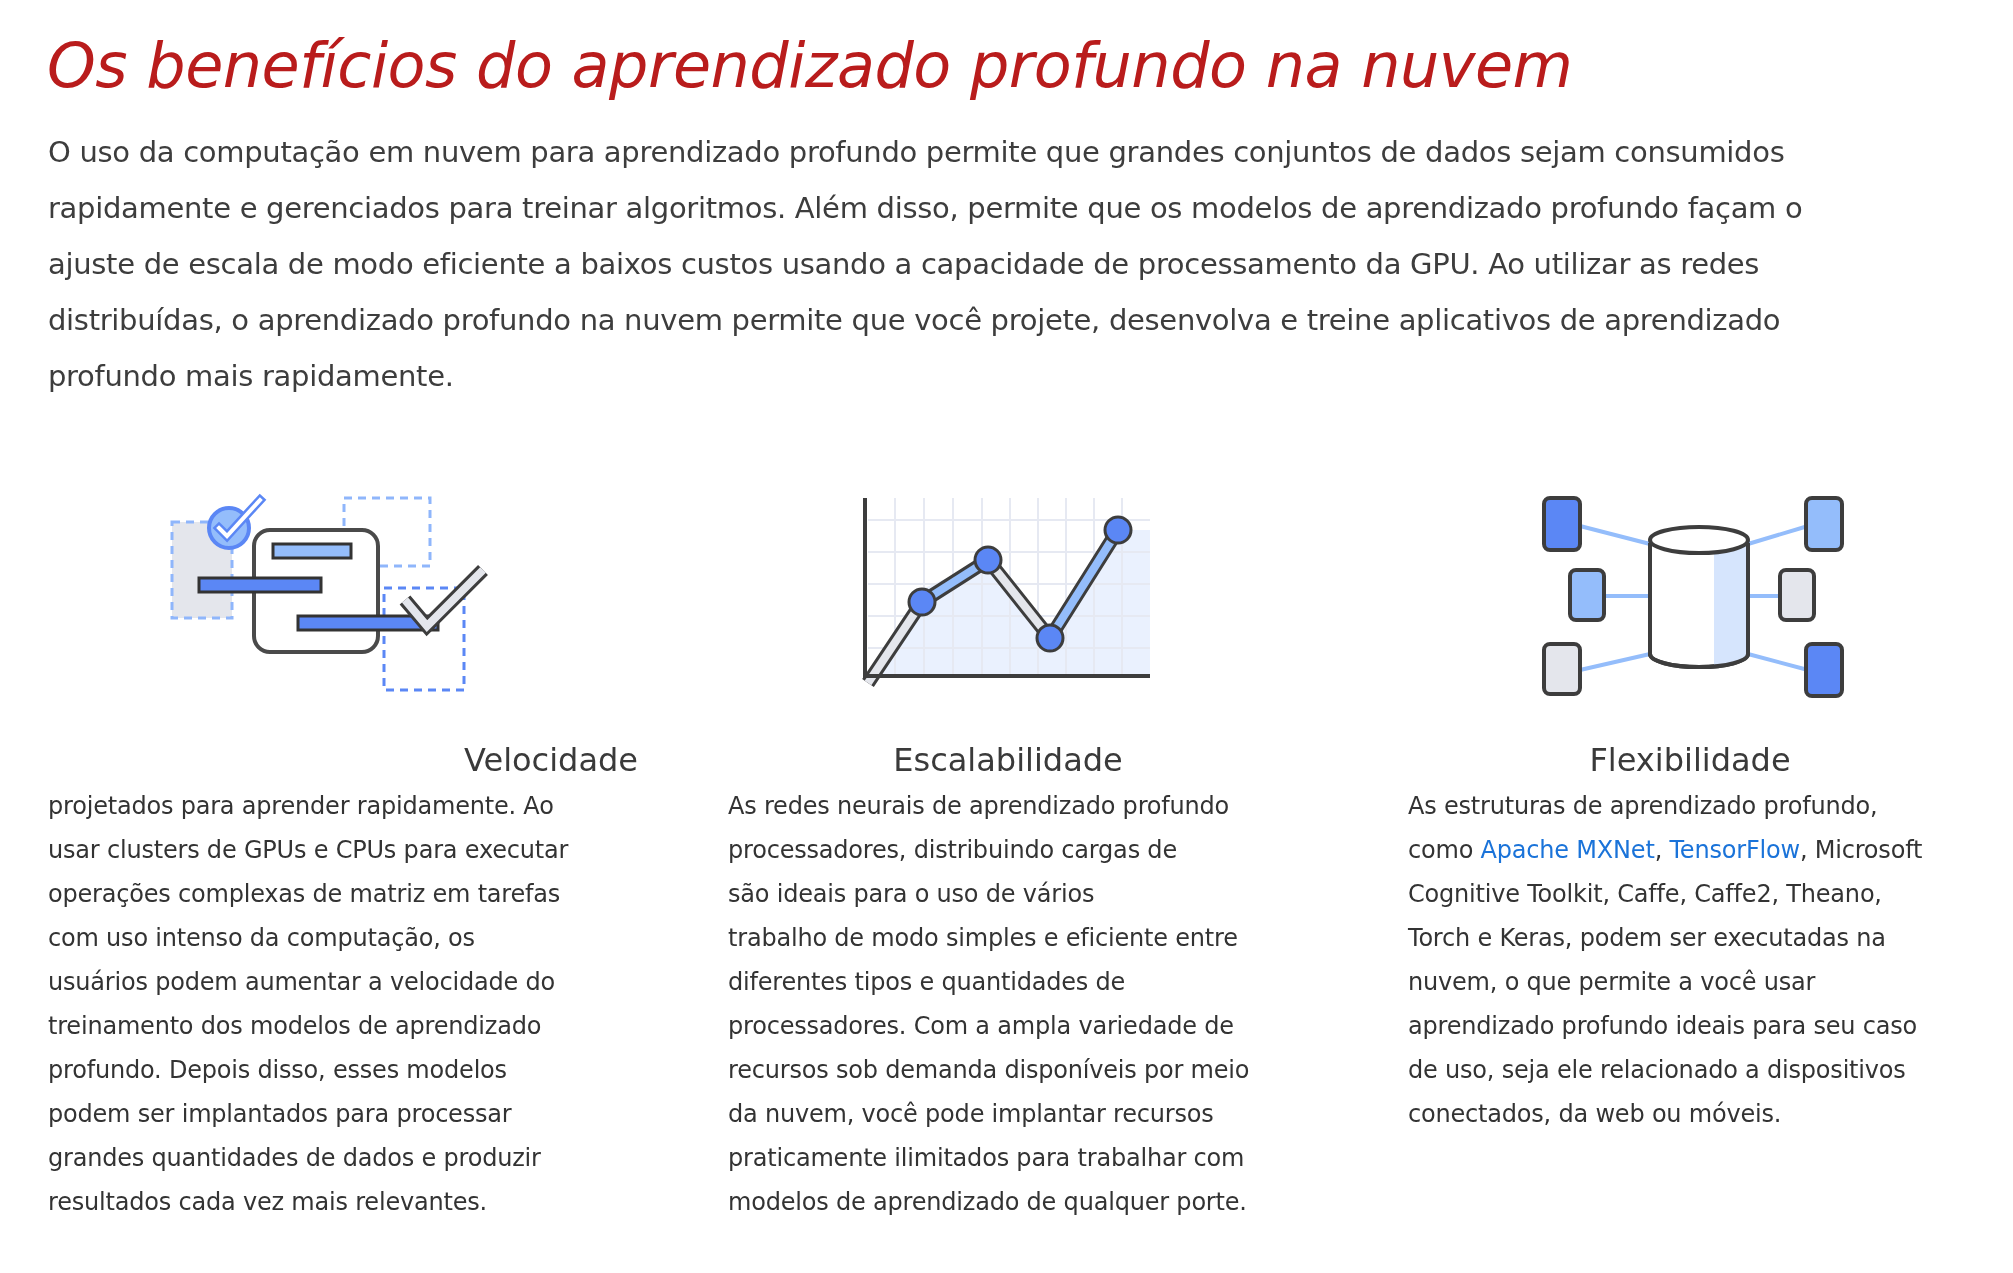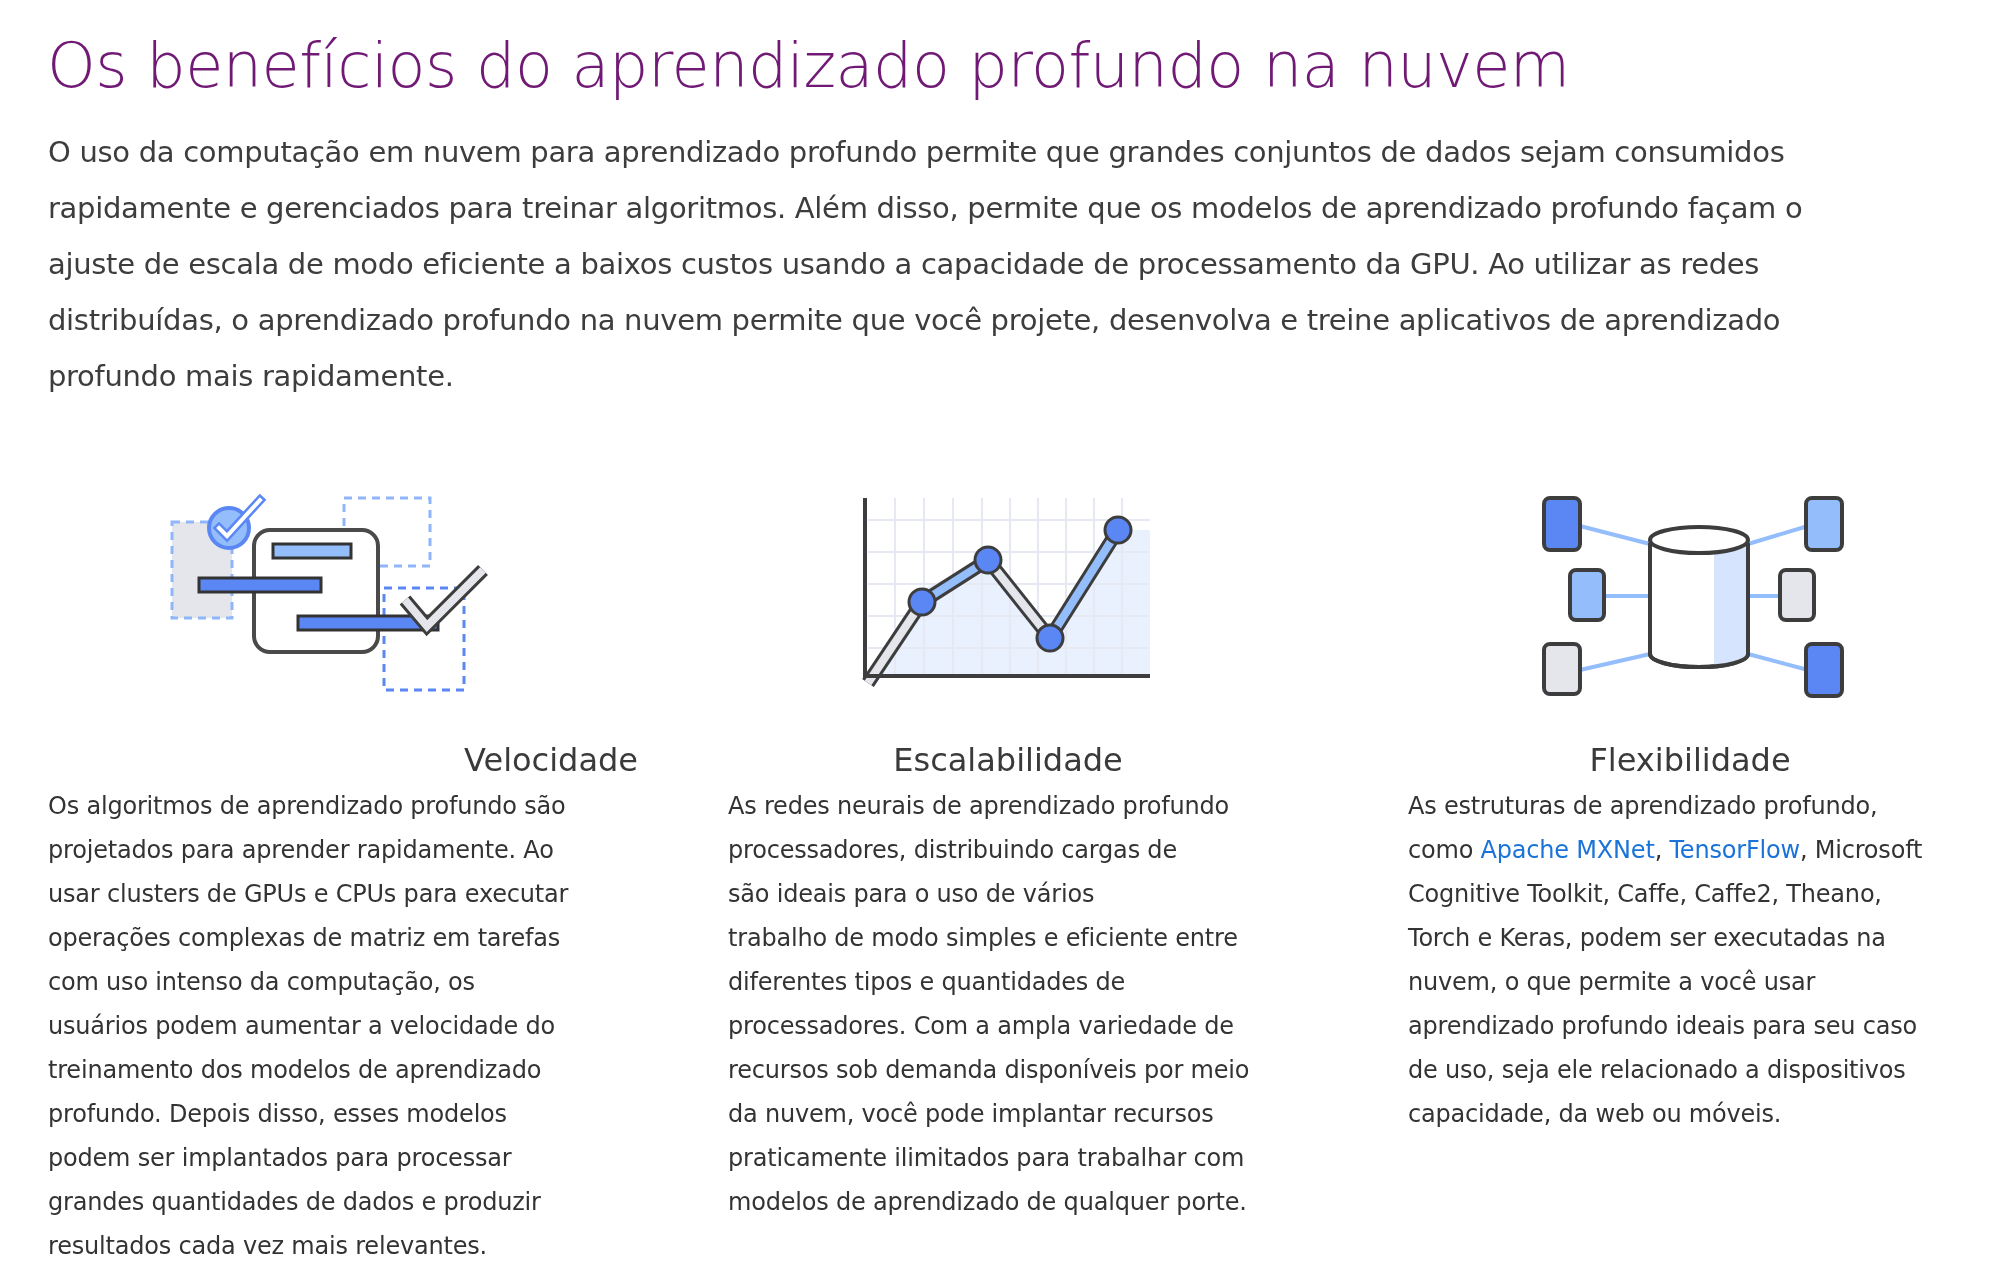--- a/index.html
+++ b/index.html
@@ -1,21 +1,21 @@
 <!DOCTYPE html>
 <html><head>
 <meta charset="utf-8">
 <style>
   html, body { margin:0; padding:0; background:#ffffff; }
   body { width:2013px; height:1273px; position:relative; overflow:hidden;
          font-family:"DejaVu Sans", "Liberation Sans", sans-serif; }
   .title { position:absolute; left:47px; top:26px; margin:0;
            font-size:62px; font-weight:normal; line-height:80px;
-           color:#701a75; letter-spacing:-0.5px; white-space:nowrap;
-           font-family:"DejaVu Sans", sans-serif; }
+           color:#b91c1c; letter-spacing:-0.5px; white-space:nowrap;
+           font-family:"DejaVu Sans", sans-serif;font-style:italic; }
   .title span { font-weight:200; }
   .intro { position:absolute; left:48px; top:124px; width:1940px;
            font-size:29px; line-height:56px; color:#3d3d3d; font-weight:normal; }
   .intro .ln { display:block; white-space:nowrap; letter-spacing:-0.3px; }
   .icon { position:absolute; }
   .col-head { position:absolute; top:738px; width:620px; text-align:center;
               font-size:32px; line-height:44px; color:#3a3a3a; margin:0; font-weight:normal; }
   .col-body { position:absolute; top:784px; font-size:24px; line-height:44px; color:#333333; }
   .col-body .ln { display:block; white-space:nowrap; letter-spacing:-0.2px; }
   .col-body a { color:#1a73d9; text-decoration:none; }
@@ -101,21 +101,20 @@
     <rect x="30" y="82" width="34" height="50" rx="6" fill="#94bdfb" stroke="#3d3d3d" stroke-width="4"></rect>
     <rect x="4" y="156" width="36" height="50" rx="6" fill="#e4e6ec" stroke="#3d3d3d" stroke-width="4"></rect>
     <rect x="266" y="10" width="36" height="52" rx="6" fill="#94bdfb" stroke="#3d3d3d" stroke-width="4"></rect>
     <rect x="240" y="82" width="34" height="50" rx="6" fill="#e4e6ec" stroke="#3d3d3d" stroke-width="4"></rect>
     <rect x="266" y="156" width="36" height="52" rx="6" fill="#5b87f5" stroke="#3d3d3d" stroke-width="4"></rect>
   </svg>
 </div>
 
 <h2 class="col-head" style="left:18px;text-align:right;">Velocidade</h2>
 <div class="col-body" style="left:48px;">
-  <span class="ln">Os algoritmos de aprendizado profundo são</span>
   <span class="ln">projetados para aprender rapidamente. Ao</span>
   <span class="ln">usar clusters de GPUs e CPUs para executar</span>
   <span class="ln">operações complexas de matriz em tarefas</span>
   <span class="ln">com uso intenso da computação, os</span>
   <span class="ln">usuários podem aumentar a velocidade do</span>
   <span class="ln">treinamento dos modelos de aprendizado</span>
   <span class="ln">profundo. Depois disso, esses modelos</span>
   <span class="ln">podem ser implantados para processar</span>
   <span class="ln">grandes quantidades de dados e produzir</span>
   <span class="ln">resultados cada vez mais relevantes.</span>
@@ -137,14 +136,14 @@
 
 <h2 class="col-head" style="left:1380px;">Flexibilidade</h2>
 <div class="col-body" style="left:1408px;">
   <span class="ln">As estruturas de aprendizado profundo,</span>
   <span class="ln"><span>como </span><a href="#">Apache MXNet</a><span>, </span><a href="#">TensorFlow</a><span>, Microsoft</span></span>
   <span class="ln">Cognitive Toolkit, Caffe, Caffe2, Theano,</span>
   <span class="ln">Torch e Keras, podem ser executadas na</span>
   <span class="ln">nuvem, o que permite a você usar</span>
   <span class="ln">aprendizado profundo ideais para seu caso</span>
   <span class="ln">de uso, seja ele relacionado a dispositivos</span>
-  <span class="ln">capacidade, da web ou móveis.</span>
+  <span class="ln">conectados, da web ou móveis.</span>
 </div>
 
 </body></html>

